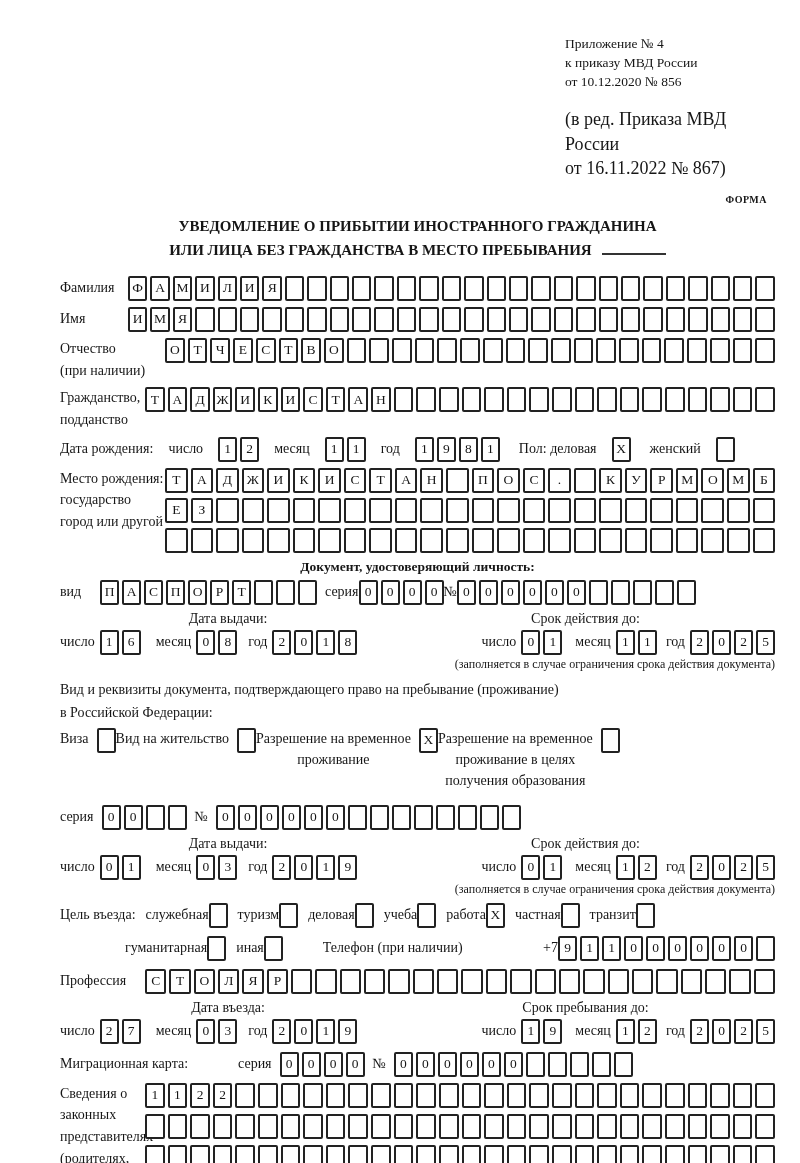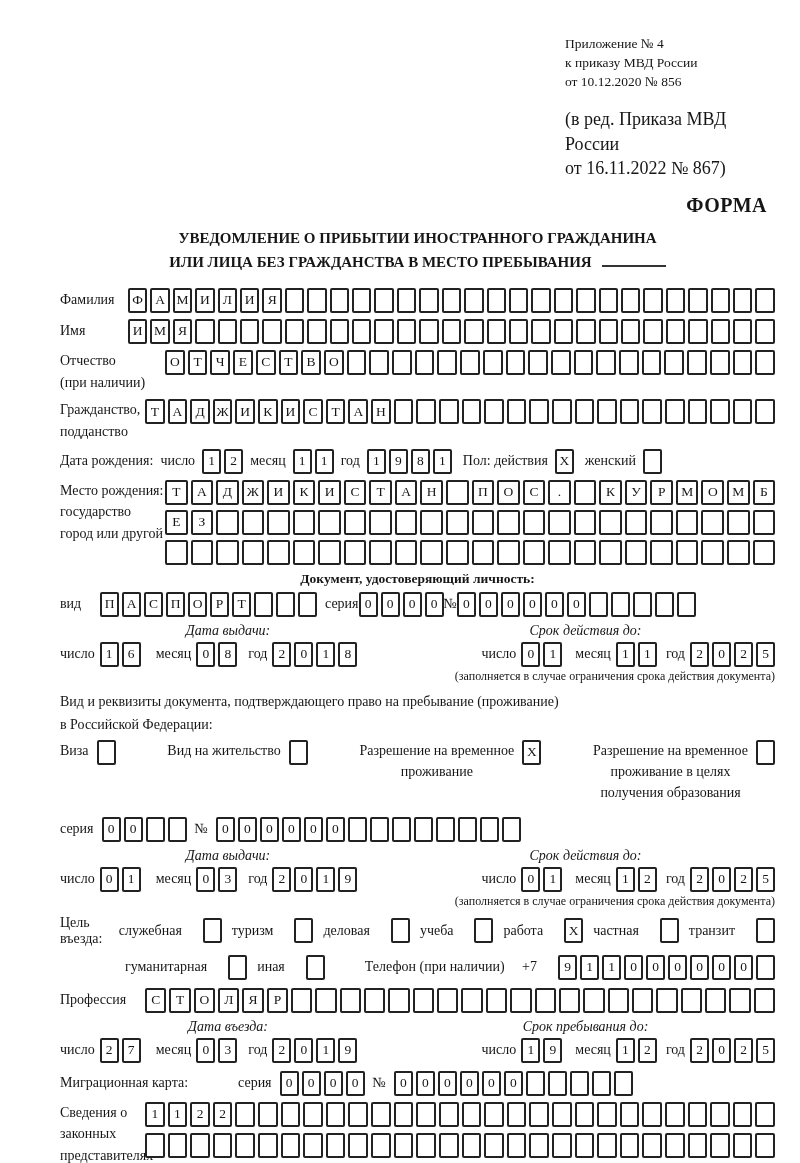--- a/index.html
+++ b/index.html
@@ -2,21 +2,21 @@
 <html><head>
 <meta charset="utf-8">
 <style>
   html,body{margin:0;padding:0;background:#fff;}
   body{width:800px;height:1163px;overflow:hidden;font-family:"Liberation Serif",serif;color:#161616;}
   .page{box-sizing:border-box;width:800px;padding:34px 25px 0 60px;}
 
   
   .appendix{margin-left:auto;width:210px;font-size:13.5px;line-height:1.42;}
   .appendix .small{font-size:18px;margin-top:16px;line-height:1.35;}
-  .form-word{text-align:right;font-weight:bold;font-size:20px;margin:14px 8px 10px 0;letter-spacing:.5px;}
+  .form-word{text-align:right;font-weight:bold;font-size:10px;margin:14px 8px 10px 0;letter-spacing:.5px;}
 
   
   .title{text-align:center;font-weight:bold;font-size:15px;line-height:1.55;margin:6px 0 14px 0;}
   .blank-line{display:inline-block;width:64px;height:13px;border-bottom:2px solid #333;margin-left:10px;}
   .sec-heading{font-weight:bold;font-size:14px;margin:10px 0 16px 0;letter-spacing:.2px;}
 
   
   .frow{display:flex;align-items:center;margin-bottom:6px;font-size:14px;}
   .frow.top{align-items:flex-start;}
   .flabel{flex:0 0 auto;line-height:1.35;}
@@ -24,33 +24,33 @@
   .cells.grow{flex:1;}
   .cells.grow .cell{flex:1 1 0;}
   .cell{display:inline-flex;align-items:center;justify-content:center;flex:0 0 auto;
         width:19px;height:25px;box-sizing:border-box;border:2px solid #222;border-radius:2px;
         background:#fff;font-size:13.5px;font-family:"Liberation Serif",serif;}
   .stack{flex:1;display:flex;flex-direction:column;gap:5px;}
 
   
   .dates{margin-bottom:2px;font-size:14px;}
   .dates .heads{display:flex;font-weight:normal;}
-  .dates .heads div{text-align:center;font-style:italic;}
+  .dates .heads div{text-align:center;}
   .dgrow{display:flex;}
   .dg{display:flex;align-items:center;gap:5px;}
   .half-l{width:47%;}
   .half-r{flex:1;}
   .note{font-size:12px;text-align:right;margin:2px 0 6px 0;}
 
   .intro{font-size:14px;line-height:1.65;margin:2px 0 4px 0;}
-  .opts{display:flex;justify-content:space-between;align-items:flex-start;margin:2px 0 14px 0;font-size:14px;}
+  .opts{display:flex;justify-content:flex-start;align-items:flex-start;margin:2px 0 14px 0;font-size:14px;}
   .opt{display:flex;align-items:flex-start;gap:8px;}
   .opt .lbl{text-align:center;line-height:1.5;}
   .ml-auto{margin-left:auto;}
-  .purpose-item{display:flex;align-items:center;gap:21px;}
+  .purpose-item{display:flex;align-items:center;gap:0;}
   .purpose-line{display:flex;align-items:center;gap:10px;margin-bottom:8px;font-size:14px;}
   .indent{margin-left:65px;}
   .labelcol{display:flex;flex-direction:column;line-height:1.55;}
 </style>
 </head>
 <body>
 
 <div class="page">
 
   <div class="appendix">
@@ -206,40 +206,40 @@
         <span class="cell"></span>
         <span class="cell"></span>
         <span class="cell"></span>
         <span class="cell"></span>
         <span class="cell"></span>
         <span class="cell"></span>
         <span class="cell"></span>
       </div>
   </div>
 
-  <div class="frow" style="gap:7px;margin-top:4px;">
+  <div class="frow" style="gap:15px;margin-top:4px;">
     <span class="flabel">Дата рождения:</span>
     <span>число</span>
     <span class="cells">
         <span class="cell">1</span>
         <span class="cell">2</span>
       </span>
     <span>месяц</span>
     <span class="cells">
         <span class="cell">1</span>
         <span class="cell">1</span>
       </span>
     <span>год</span>
     <span class="cells">
         <span class="cell">1</span>
         <span class="cell">9</span>
         <span class="cell">8</span>
         <span class="cell">1</span>
       </span>
-    <span style="margin-left:4px;">Пол: действия</span>
+    <span style="margin-left:4px;">Пол: деловая</span>
     <span class="cell">X</span>
     <span style="margin-left:4px;">женский</span>
     <span class="cell"></span>
   </div>
 
   <div class="frow top">
     <div class="flabel labelcol" style="width:105px">
       <span>Место рождения:</span>
       <span>государство</span>
       <span>город или другой</span>

